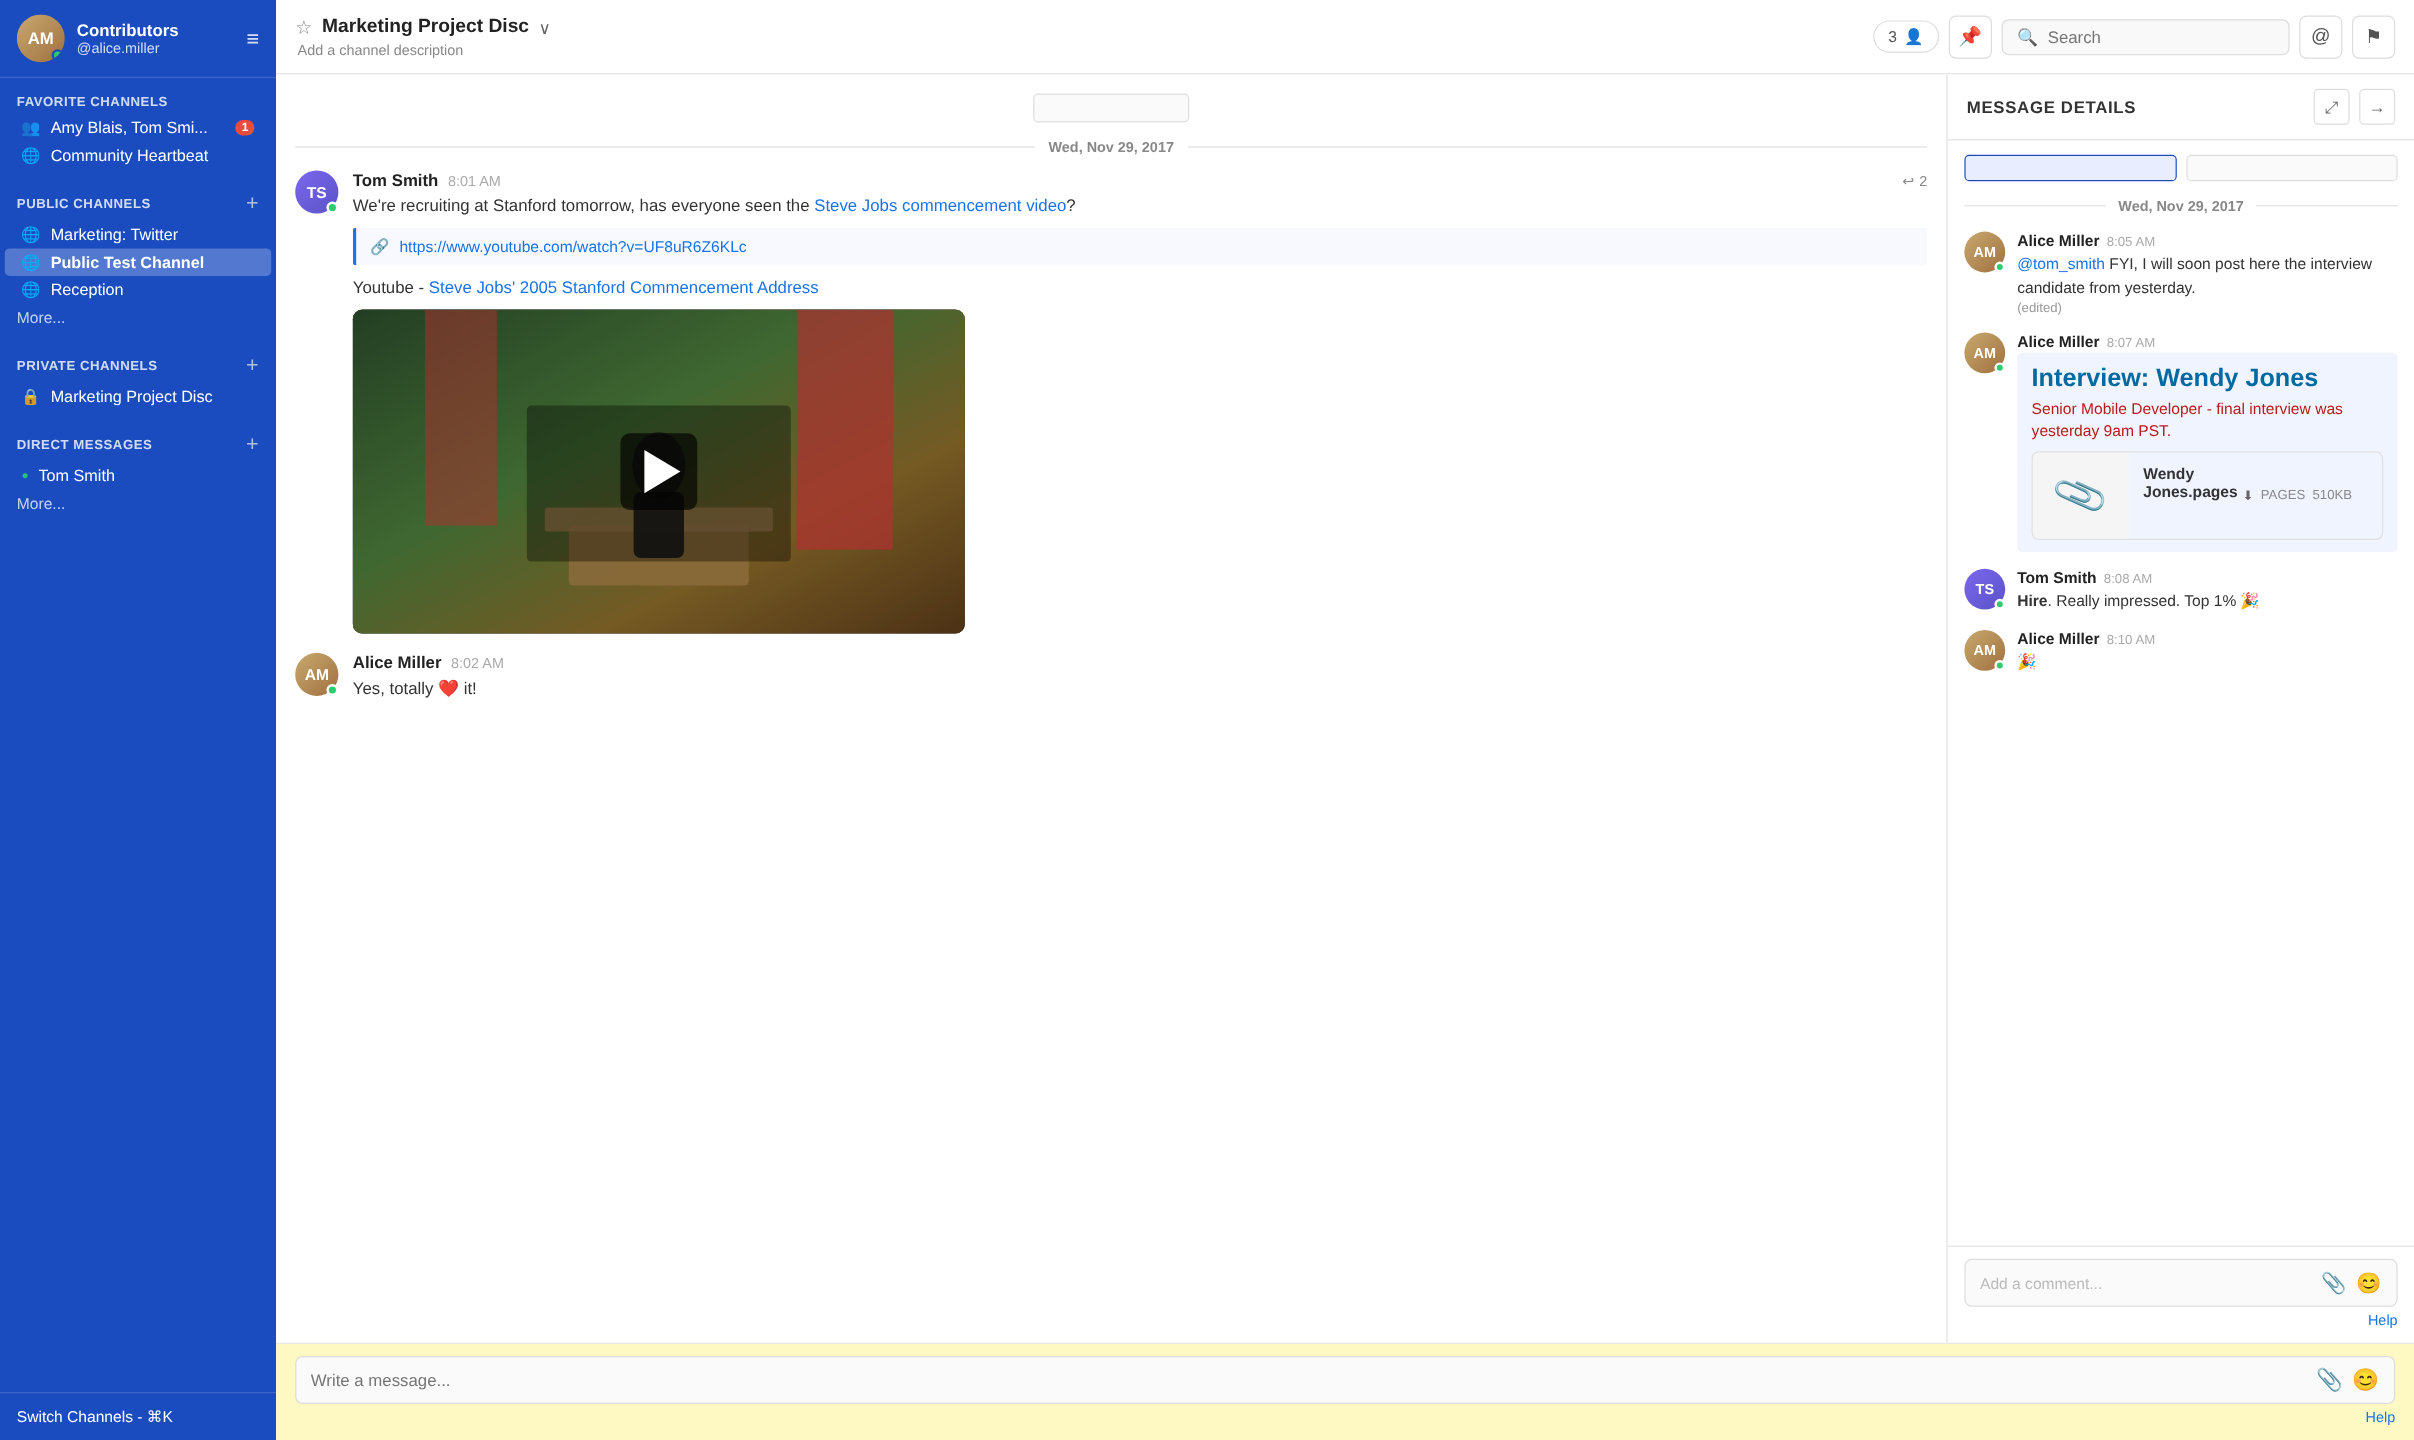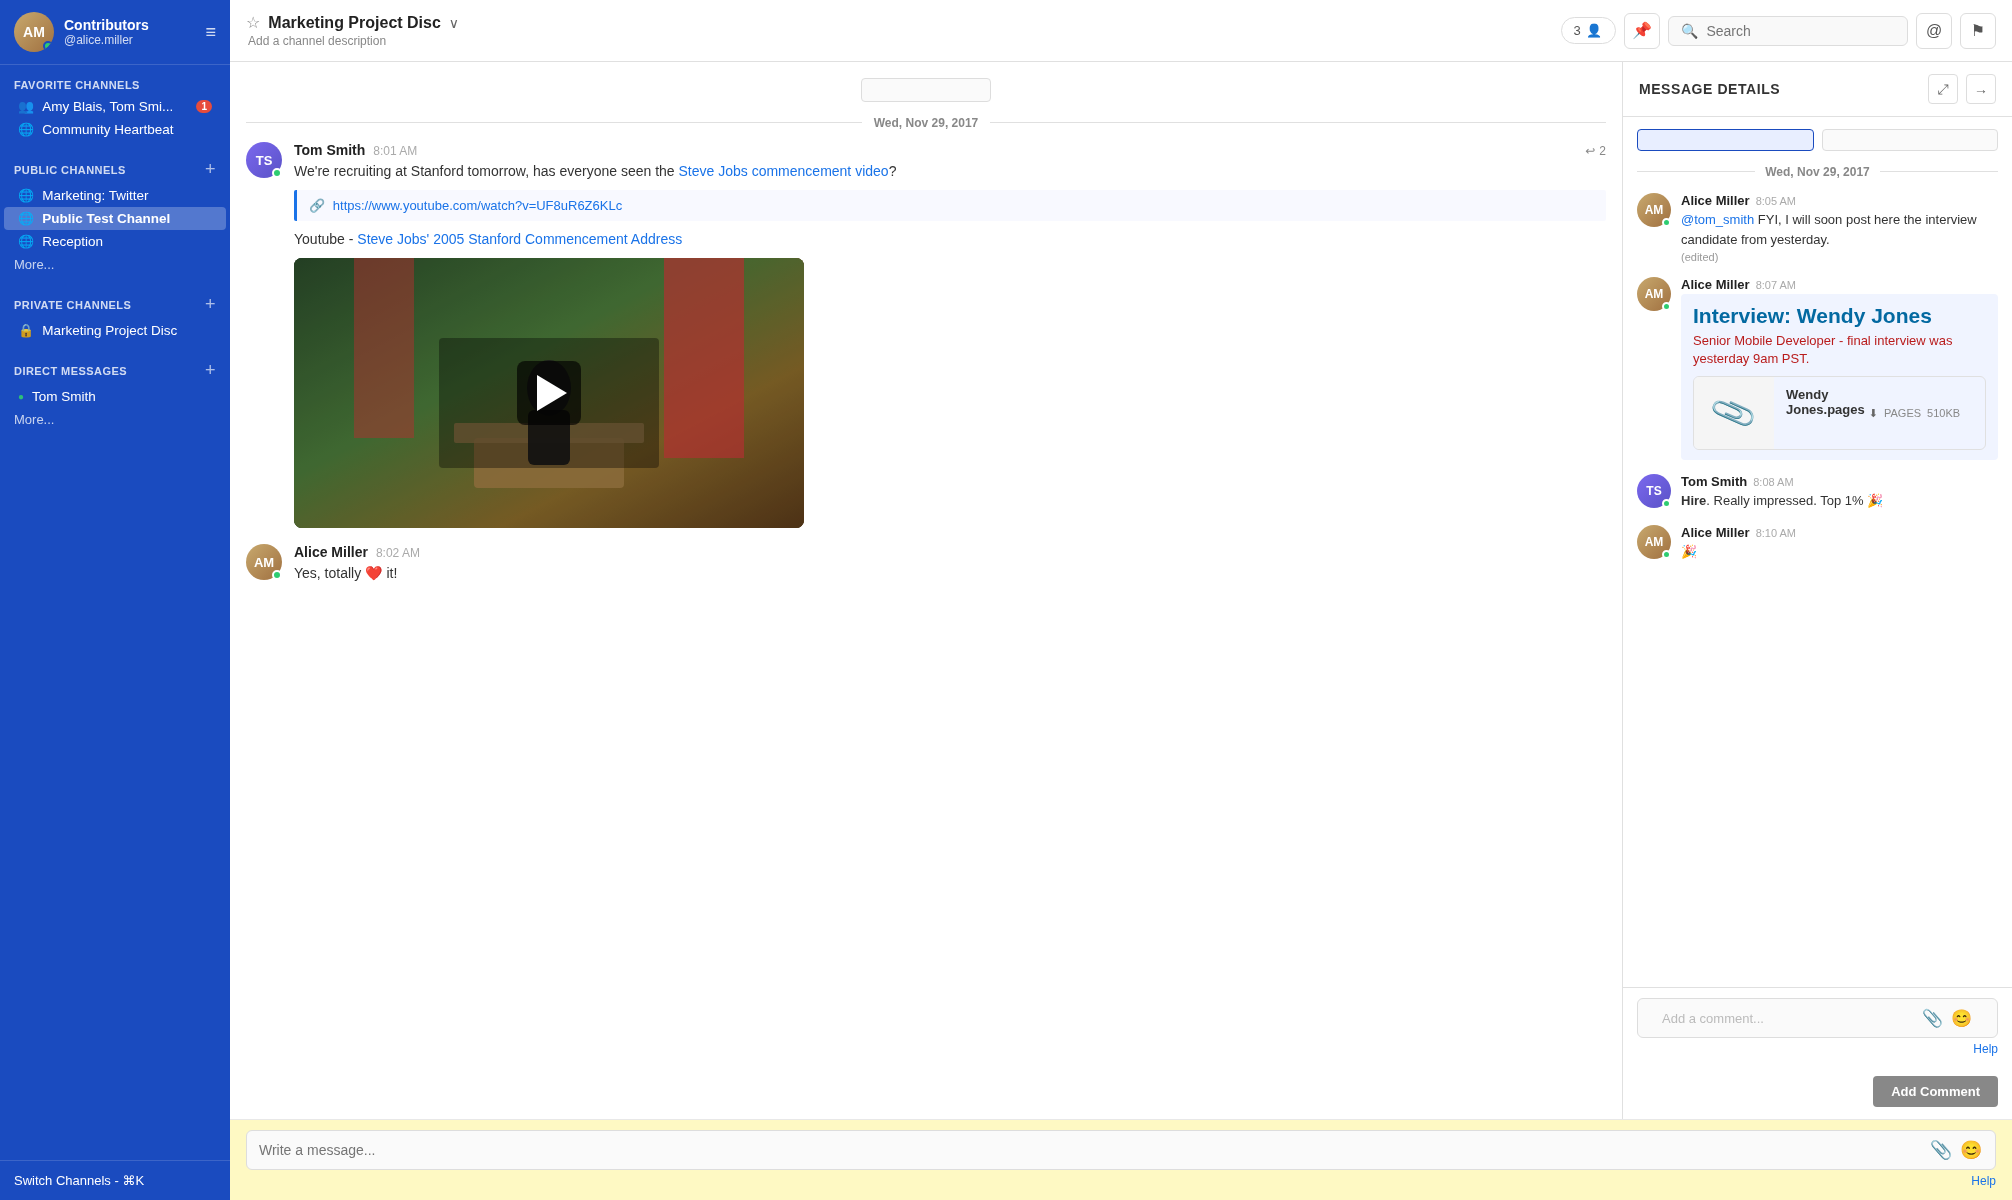--- a/index.html
+++ b/index.html
@@ -247,21 +247,21 @@
     .file-name { font-size: 13px; font-weight: 600; color: #333; }
     .file-meta { display: flex; align-items: center; gap: 6px; font-size: 11px; color: #888; }
     .file-dl-icon { color: #666; }
 
     
     #details-input-area {
       padding: 10px 14px 12px; border-top: 1px solid #e0e0e0;
     }
     .details-input-box {
       display: flex; align-items: center; border: 1px solid #ddd; border-radius: 6px;
-      padding: 8px 24px; gap: 8px; min-height: 40px; background: #fafafa;
+      padding: 8px 12px; gap: 8px; min-height: 40px; background: #fafafa;
     }
     .details-input-placeholder { flex: 1; font-size: 13px; color: #bbb; }
     .details-input-icon { font-size: 17px; color: #aaa; cursor: pointer; }
     .details-help { text-align: right; font-size: 12px; color: #1a73e8; padding: 4px 0 0 0; cursor: pointer; }
 
     #details-footer {
       display: flex; justify-content: flex-end; padding: 8px 14px 12px;
     }
     .add-comment-btn {
       background: #888; color: #fff; border: none; border-radius: 4px;
@@ -580,23 +580,20 @@
       </div>
 
       <div id="details-input-area">
         <div class="details-input-box">
           <span class="details-input-placeholder">Add a comment...</span>
           <span class="details-input-icon">📎</span>
           <span class="details-input-icon">😊</span>
         </div>
         <div class="details-help">Help</div>
       </div>
-      <div id="details-footer">
-        <button class="add-comment-btn">Add Comment</button>
-      </div>
     </div>
   </div>
 
   <div id="msg-input-area">
     <div class="msg-input-box">
       <input class="msg-input" type="text" placeholder="Write a message..." style="">
       <span class="msg-input-icon">📎</span>
       <span class="msg-input-icon">😊</span>
     </div>
     <div class="msg-help">Help</div>

